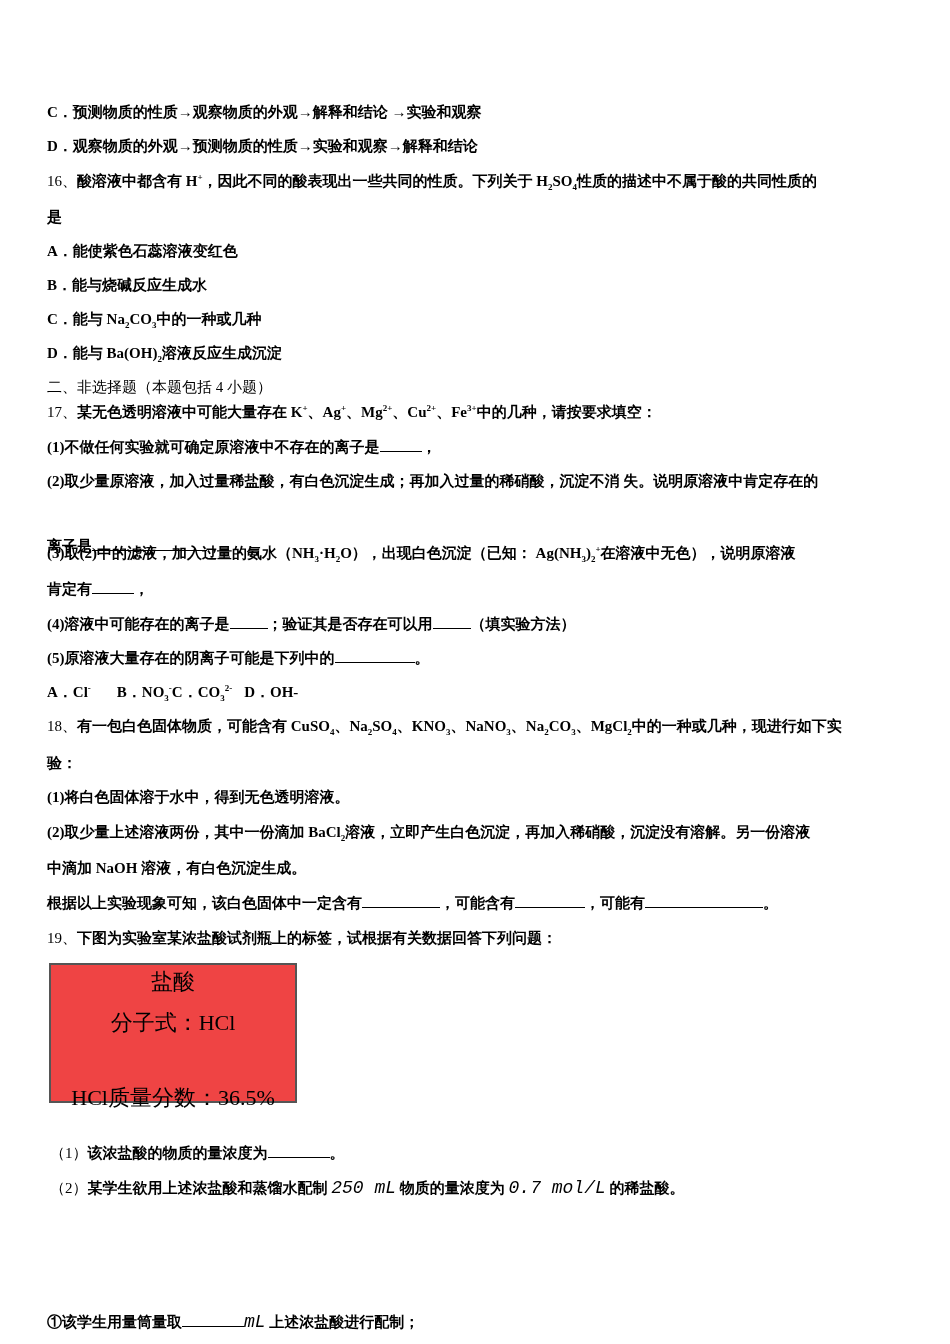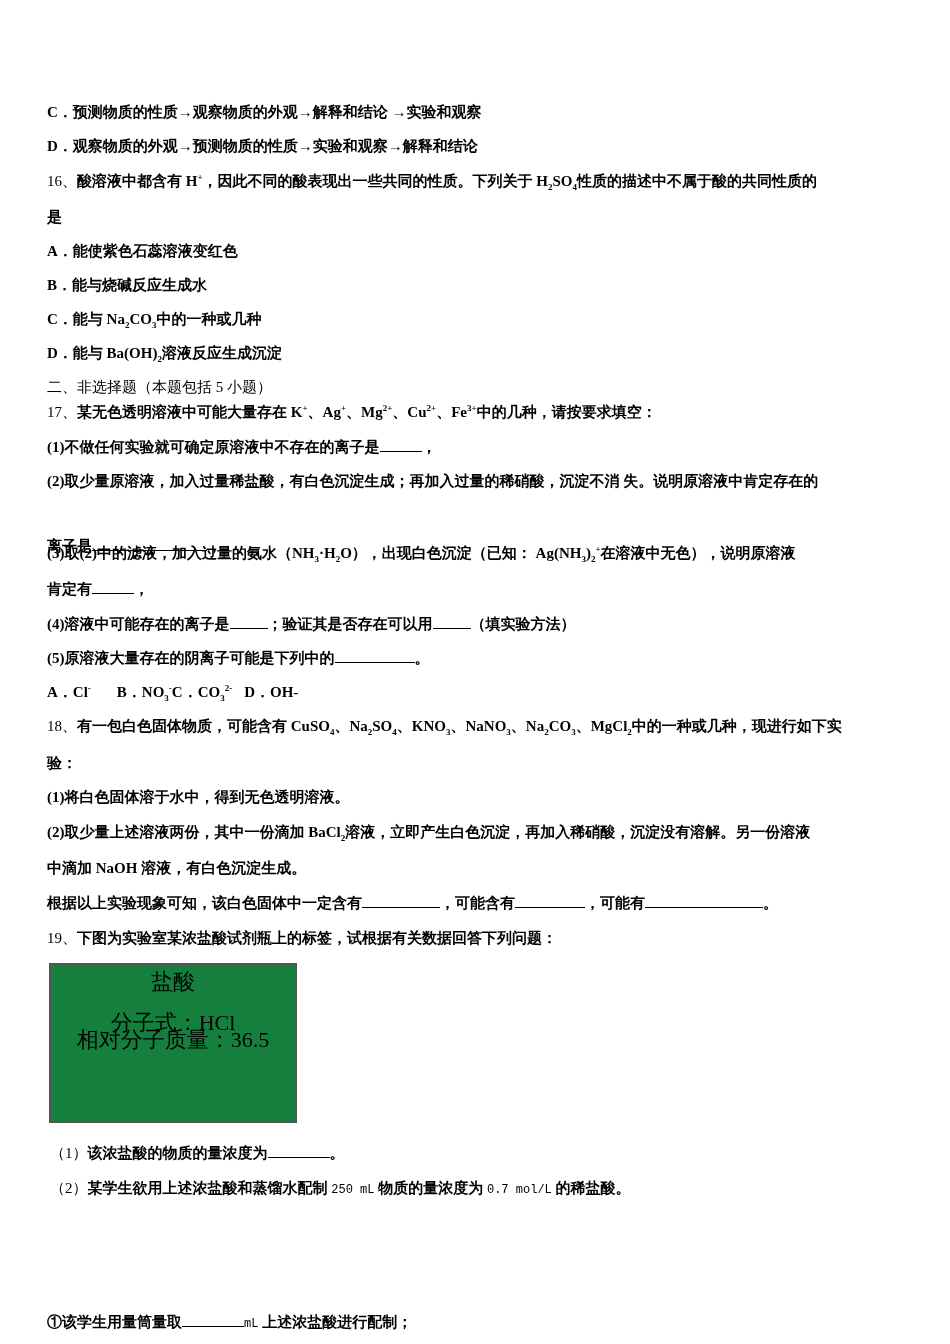--- a/index.html
+++ b/index.html
@@ -2,25 +2,25 @@
 <html><head>
 <meta charset="utf-8">
 <style>
   html, body { margin: 0; padding: 0; background: #ffffff; }
   body { width: 950px; height: 1344px; position: relative; overflow: hidden;
          font-family: "Liberation Serif", "DejaVu Serif", serif; color: #000; }
   .line { position: absolute; left: 47px; font-size: 15px; line-height: 20px; white-space: nowrap; font-weight: bold; }
   .num { font-weight: normal; }
   .blank { display: inline-block; border-bottom: 1px solid #000; height: 14px; vertical-align: baseline; }
   sub, sup { font-size: 9px; line-height: 0; }
-  .label-box { position: absolute; left: 49px; top: 963px; width: 248px; height: 160px;
-               border: 2px solid #555; box-sizing: border-box; background: #15803d;
+  .label-box { position: absolute; left: 49px; top: 963px; width: 248px; height: 140px;
+               border: 2px solid #555; box-sizing: border-box; background: #ef4444;
                font-family: "Liberation Serif", "DejaVu Serif", serif; }
   .label-line { position: absolute; left: 0; width: 100%; text-align: center; font-size: 22px; line-height: 26px; white-space: nowrap; font-weight: normal; }
-  .mono { font-family: "Liberation Mono", "DejaVu Sans Mono", monospace; font-weight: normal; font-size: 12px; }
+  .mono { font-family: "Liberation Mono", "DejaVu Sans Mono", monospace; font-weight: normal; font-size: 18px; font-style: italic; }
 </style>
 </head>
 <body>
 
 <div class="line" style="top:102px;">
   <span>C．</span><span>预测物质的性质→观察物质的外观→解释和结论 →实验和观察</span>
 </div>
 <div class="line" style="top:136px;">
   <span>D．</span><span>观察物质的外观→预测物质的性质→实验和观察→解释和结论</span>
 </div>
@@ -35,21 +35,21 @@
 <div class="line" style="top:275px;">
   <span>B．</span><span>能与烧碱反应生成水</span>
 </div>
 <div class="line" style="top:309px;">
   <span>C．</span><span>能与 Na</span><sub>2</sub><span>CO</span><sub>3</sub><span>中的一种或几种</span>
 </div>
 <div class="line" style="top:343px;">
   <span>D．</span><span>能与 Ba(OH)</span><sub>2</sub><span>溶液反应生成沉淀</span>
 </div>
 
-<div class="line" style="top:377px; font-weight:normal;">二、非选择题（本题包括 5 小题）</div>
+<div class="line" style="top:377px; font-weight:normal;">二、非选择题（本题包括 4 小题）</div>
 
 <div class="line" style="top:402px;">
   <span class="num">17、</span><span>某无色透明溶液中可能大量存在 K</span><sup>+</sup><span>、Ag</span><sup>+</sup><span>、Mg</span><sup>2+</sup><span>、Cu</span><sup>2+</sup><span>、Fe</span><sup>3+</sup><span>中的几种，请按要求填空：</span>
 </div>
 <div class="line" style="top:437px;">
   <span>(1)</span><span>不做任何实验就可确定原溶液中不存在的离子是</span><span class="blank" style="width:42px;"></span><span>，</span>
 </div>
 <div class="line" style="top:471px;">
   <span>(2)</span><span>取少量原溶液，加入过量稀盐酸，有白色沉淀生成；再加入过量的稀硝酸，沉淀不消 失。说明原溶液中肯定存在的</span>
 </div>
@@ -87,21 +87,21 @@
   <span>根据以上实验现象可知，该白色固体中一定含有</span><span class="blank" style="width:78px;"></span><span>，可能含有</span><span class="blank" style="width:70px;"></span><span>，可能有</span><span class="blank" style="width:118px;"></span><span>。</span>
 </div>
 
 <div class="line" style="top:928px;">
   <span class="num">19、</span><span>下图为实验室某浓盐酸试剂瓶上的标签，试根据有关数据回答下列问题：</span>
 </div>
 
 <div class="label-box">
   <div class="label-line" style="top:4px;">盐酸</div>
   <div class="label-line" style="top:45px;font-family:Liberation Serif, serif;">分子式：HCl</div>
-  <div class="label-line" style="top:62px;">相对分子质量：36.5</div>
+  <div class="label-line" style="top:120px;">HCl质量分数：36.5%</div>
 </div>
 
 <div class="line" style="top:1143px; left:50px;">
   <span style="font-weight:normal;">（1）</span><span>该浓盐酸的物质的量浓度为</span><span class="blank" style="width:62px;"></span><span>。</span>
 </div>
 <div class="line" style="top:1178px; left:50px;">
   <span style="font-weight:normal;">（2）</span><span>某学生欲用上述浓盐酸和蒸馏水配制 </span><span class="mono">250 mL</span><span> 物质的量浓度为 </span><span class="mono">0.7 mol/L</span><span> 的稀盐酸。</span>
 </div>
 <div class="line" style="top:1264px;margin-top:48px;">
   <span>①</span><span>该学生用量筒量取</span><span class="blank" style="width:62px;"></span><span class="mono">mL</span><span> 上述浓盐酸进行配制；</span>

